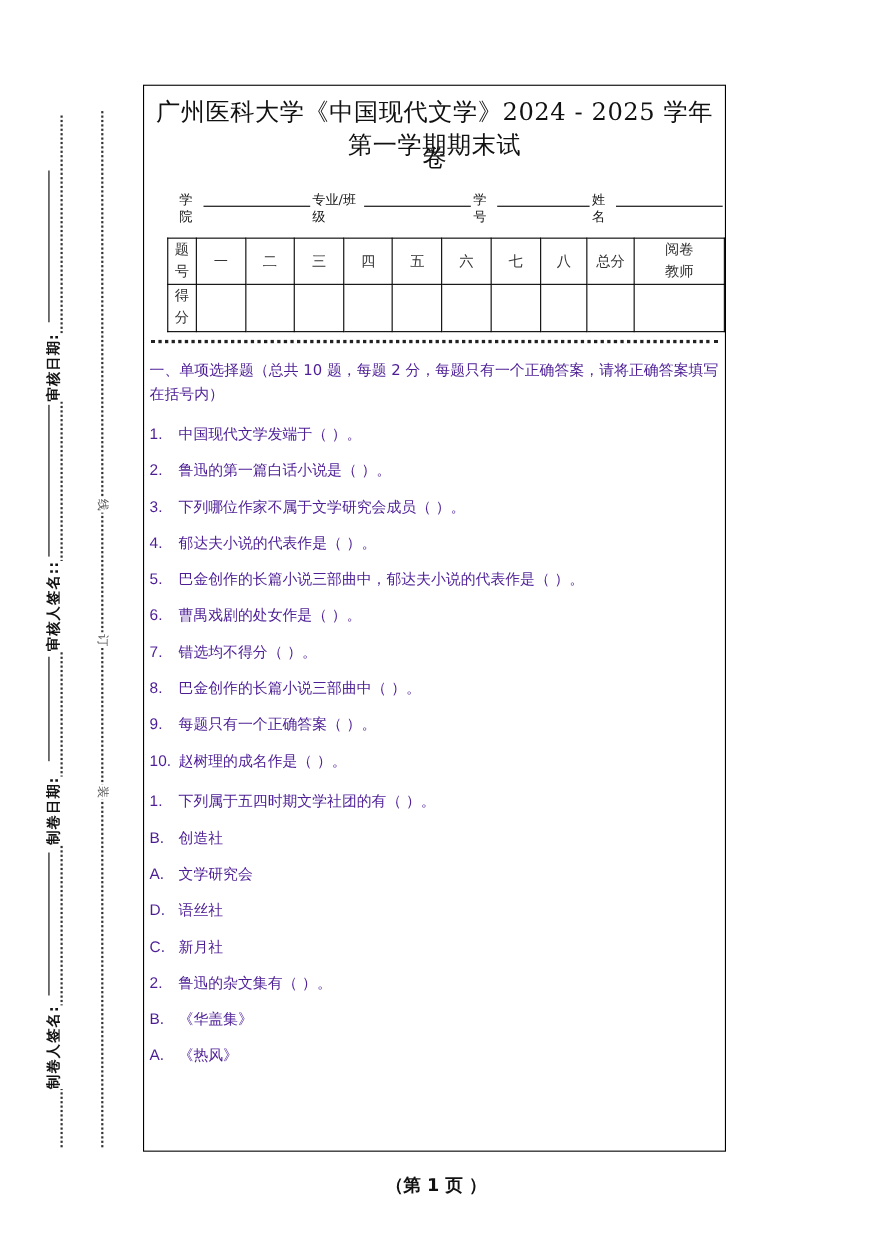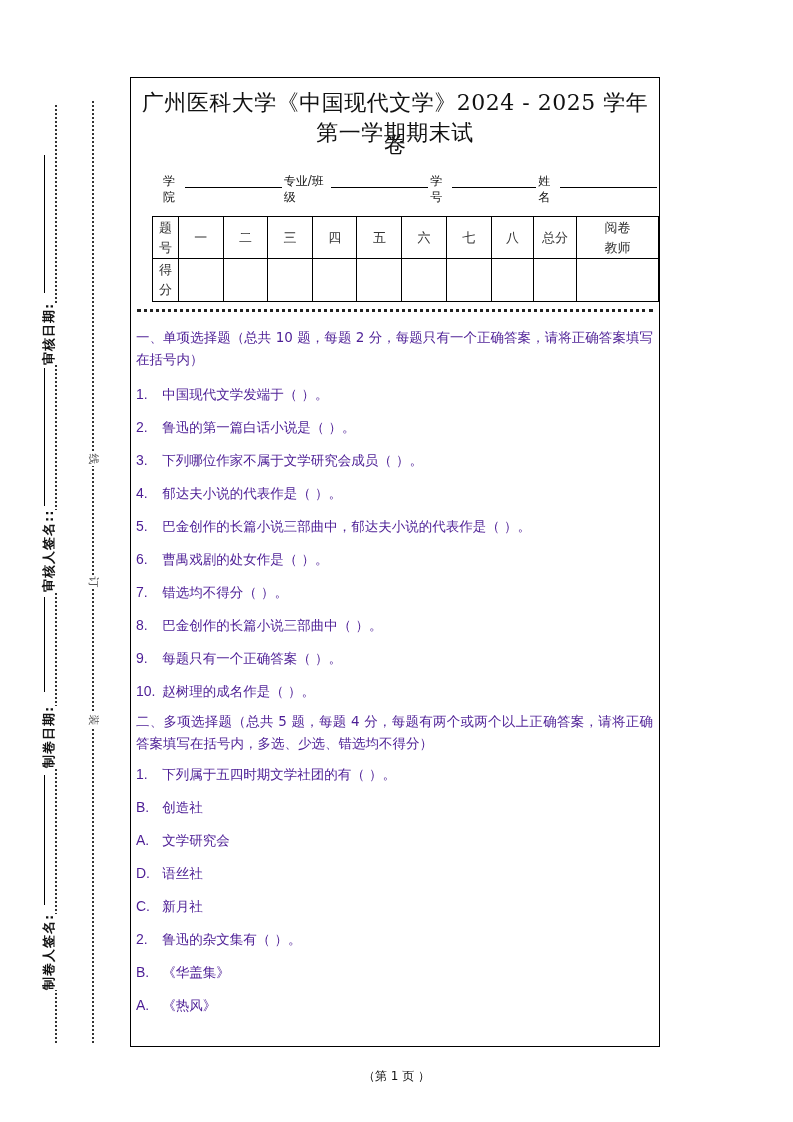--- a/index.html
+++ b/index.html
@@ -41,21 +41,21 @@
   .dot-sep { position:absolute; left:6px; right:6px; top:231px; height:0;
              border-top:3px dotted #222; }
 
   .content { position:absolute; left:5px; right:6px; top:248px;
              font-family:"DejaVu Sans", sans-serif; font-size:13.5px; color:#4c1d95; }
   .section-head { line-height:22px; margin:0; text-align:justify; }
   .q { line-height:33px; height:33px; margin:0; white-space:nowrap; }
   .q .num { display:inline-block; min-width:22px; font-family:"Liberation Sans", sans-serif; font-size:14px; }
 
   .footer { position:absolute; left:0; right:0; top:1068px; text-align:center;
-            font-size:12px; font-weight:normal; font-family:"DejaVu Sans", sans-serif; }
+            font-size:16px; font-weight:bold; font-family:"DejaVu Sans", sans-serif; }
 </style>
 </head>
 <body>
 
 <div class="vline outer"></div>
 <div class="vline inner"></div>
 
 <div class="solid-seg" style="top:155px;height:138px"></div>
 <div class="solid-seg" style="top:368px;height:138px"></div>
 <div class="solid-seg" style="top:597px;height:95px"></div>
@@ -131,21 +131,20 @@
     <p class="q"><span class="num">2.</span> <span>鲁迅的第一篇白话小说是（   ）。</span></p>
     <p class="q"><span class="num">3.</span> <span>下列哪位作家不属于文学研究会成员（   ）。</span></p>
     <p class="q"><span class="num">4.</span> <span>郁达夫小说的代表作是（   ）。</span></p>
     <p class="q"><span class="num">5.</span> <span>巴金创作的长篇小说三部曲中，郁达夫小说的代表作是（   ）。</span></p>
     <p class="q"><span class="num">6.</span> <span>曹禺戏剧的处女作是（   ）。</span></p>
     <p class="q"><span class="num">7.</span> <span>错选均不得分（   ）。</span></p>
     <p class="q"><span class="num">8.</span> <span>巴金创作的长篇小说三部曲中（   ）。</span></p>
     <p class="q"><span class="num">9.</span> <span>每题只有一个正确答案（   ）。</span></p>
     <p class="q"><span class="num">10.</span> <span>赵树理的成名作是（   ）。</span></p>
 
-    <p class="section-head" style="margin-top:2px"> 二、多项选择题（总共 5 题，每题 4 分，每题有两个或两个以上正确答案，请将正确答案填写在括号内，多选、少选、错选均不得分）</p>
     <div style="height:4px"></div>
     <p class="q"><span class="num">1.</span> <span>下列属于五四时期文学社团的有（   ）。</span></p>
     <p class="q"><span class="num">B.</span> <span>创造社</span></p>
     <p class="q"><span class="num">A.</span> <span>文学研究会</span></p>
     <p class="q"><span class="num">D.</span> <span>语丝社</span></p>
     <p class="q"><span class="num">C.</span> <span>新月社</span></p>
     <p class="q"><span class="num">2.</span> <span>鲁迅的杂文集有（   ）。</span></p>
     <p class="q"><span class="num">B.</span> <span>《华盖集》</span></p>
     <p class="q"><span class="num">A.</span> <span>《热风》</span></p>
   </div>

